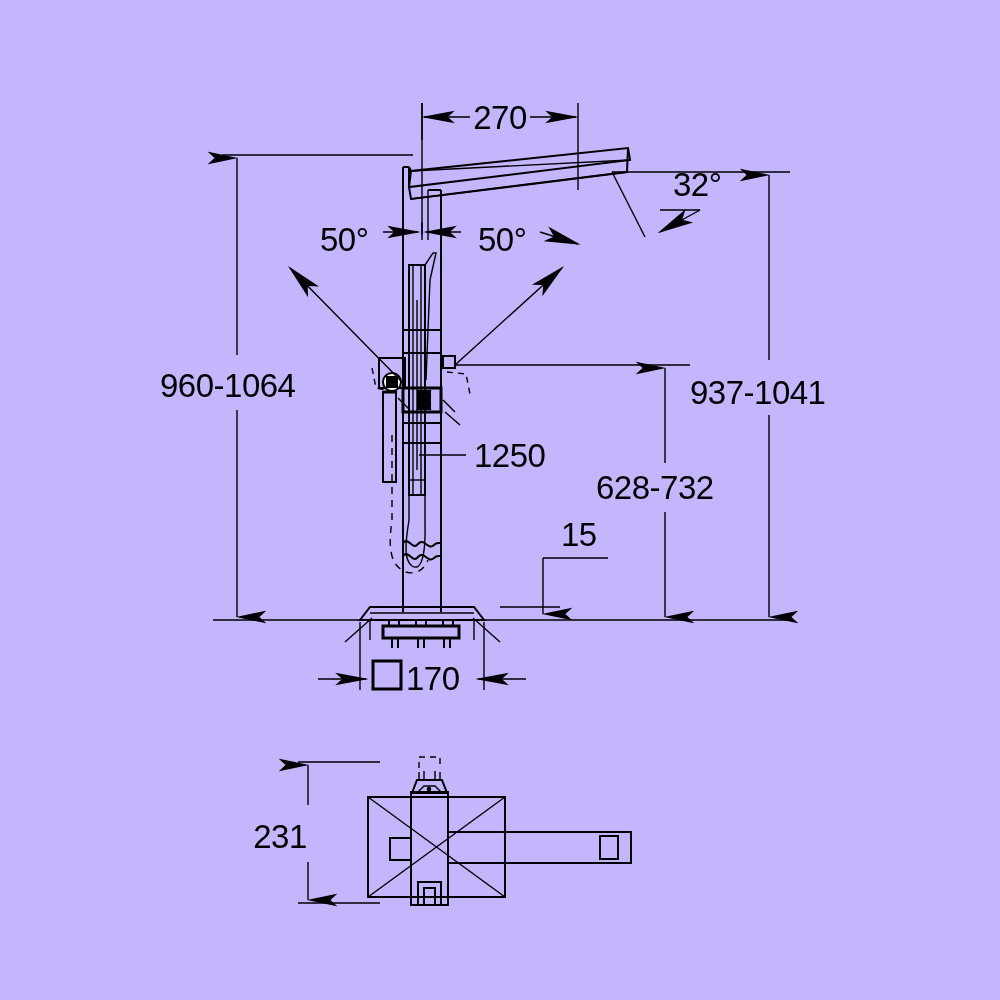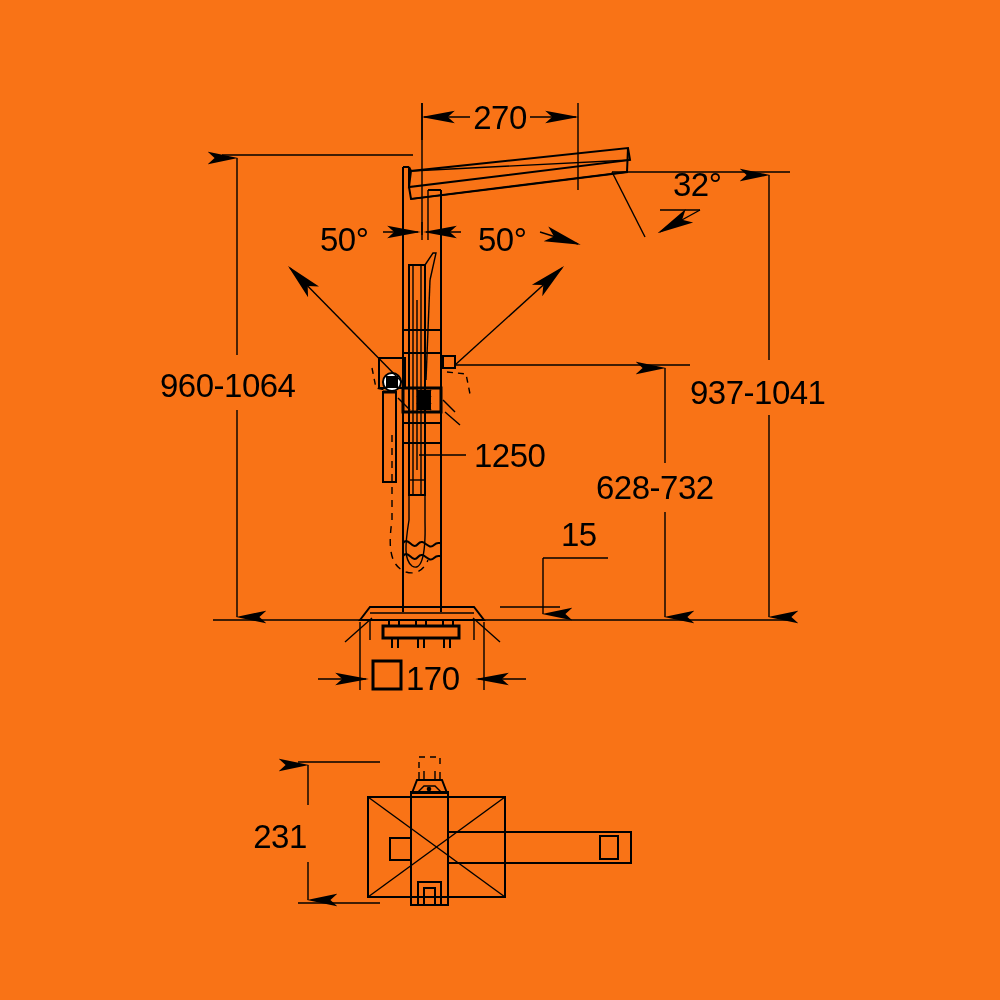--- a/index.html
+++ b/index.html
@@ -7,21 +7,21 @@
     padding: 0;
     background: #ffffff;
   }
   body {
     font-family: "Liberation Sans", sans-serif;
   }
   #page {
     position: relative;
     width: 1000px;
     height: 1000px;
-    background: #f97316;
+    background: #c4b5fd;
     overflow: hidden;
   }
   #drawing {
     position: absolute;
     left: 0;
     top: 0;
     width: 1000px;
     height: 1000px;
   }
   .dim-text {

